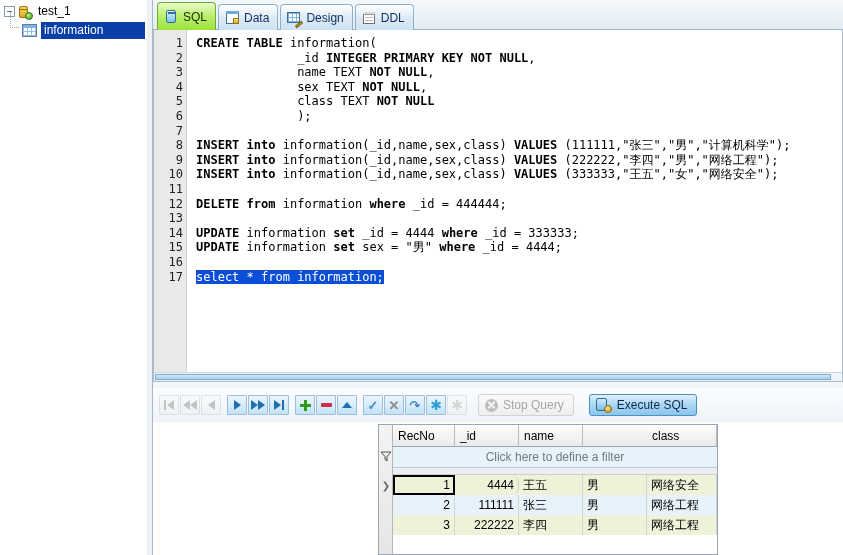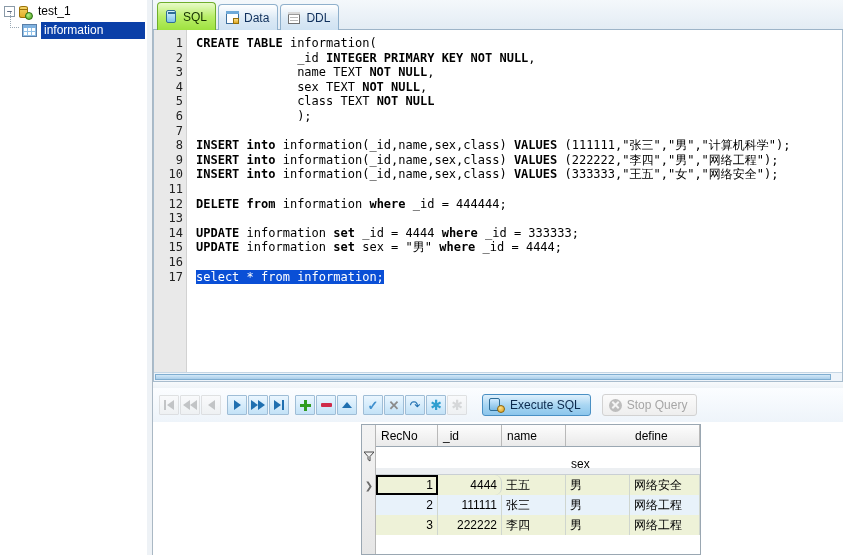--- a/index.html
+++ b/index.html
@@ -358,20 +358,27 @@
       </div>
       <div class="tab">
         <span class="tabicon ic-data">
             <i class="d1"></i>
             <i class="d2"></i>
             <i class="d3"></i>
           </span>
         <span>Data</span>
       </div>
       <div class="tab">
+        <span class="tabicon ic-design">
+            <i class="g1"></i>
+            <i class="g2"></i>
+          </span>
+        <span>Design</span>
+      </div>
+      <div class="tab">
         <span class="tabicon ic-ddl">
             <i class="n1"></i>
             <i class="n2"></i>
             <i class="n3"></i>
           </span>
         <span>DDL</span>
       </div>
     </div>
 
     <div id="editor-wrap">
@@ -431,51 +438,54 @@
       <div class="tbtn">
         <span class="undo">↷</span>
       </div>
       <div class="tbtn">
         <span class="star">✱</span>
       </div>
       <div class="tbtn dim">
         <span class="star grey">✱</span>
       </div>
 
+      <div id="stop-btn">
+        <span class="ic-stop"></span>
+        <span>Stop Query</span>
+      </div>
+
       <div id="exec-btn">
         <span class="ic-exec">
             <i class="e1"></i>
             <i class="e2"></i>
           </span>
         <span>Execute SQL</span>
       </div>
-
-      <div id="stop-btn">
-        <span class="ic-stop"></span>
-        <span>Stop Query</span>
-      </div>
     </div>
 
     <div id="bottom-right-fill"></div>
   </div>
 
-  <div id="grid" style="left:361px;">
+  <div id="grid" style="left:378px;">
     <div id="grid-gutter"></div>
 
     <svg id="filter-funnel" viewBox="0 0 10 11">
       <polygon points="0,1 10,1 6,5.5 6,10 4,8.5 4,5.5" fill="none" stroke="#4a4a4a" stroke-width="1"></polygon>
     </svg>
 
     <div class="ghead" id="ghead">
         <div class="hc" style="width: 62px; flex: 0 0 62px;">RecNo</div>
         <div class="hc" style="width: 64px; flex: 0 0 64px;">_id</div>
         <div class="hc" style="width: 64px; flex: 0 0 64px;">name</div>
         <div class="hc" style="width: 64px; flex: 0 0 64px; margin-top: 39px;">sex</div>
-        <div class="hc" style="width: 70px; flex: 0 0 70px;">define</div>
-      </div>
+        <div class="hc" style="width: 70px; flex: 0 0 70px;">class</div>
+      </div>
+    <div class="filterrow">
+      <span>Click here to define a filter</span>
+    </div>
     <div id="grid-hscroll-top"></div>
     <div id="grid-body">
         <div class="rowmark" style="top: 50px;">❯</div>
         <div class="grow" style="top: 50px; background: rgb(238, 242, 216);">
           <div class="rc num cellfocus" style="width: 62px; flex: 0 0 62px;">1</div>
           <div class="rc num" style="width: 64px; flex: 0 0 64px; border-radius: 7px;">4444</div>
           <div class="rc" style="width: 64px; flex: 0 0 64px;">王五</div>
           <div class="rc" style="width: 64px; flex: 0 0 64px;">男</div>
           <div class="rc" style="width: 70px; flex: 0 0 70px;">网络安全</div>
         </div>

